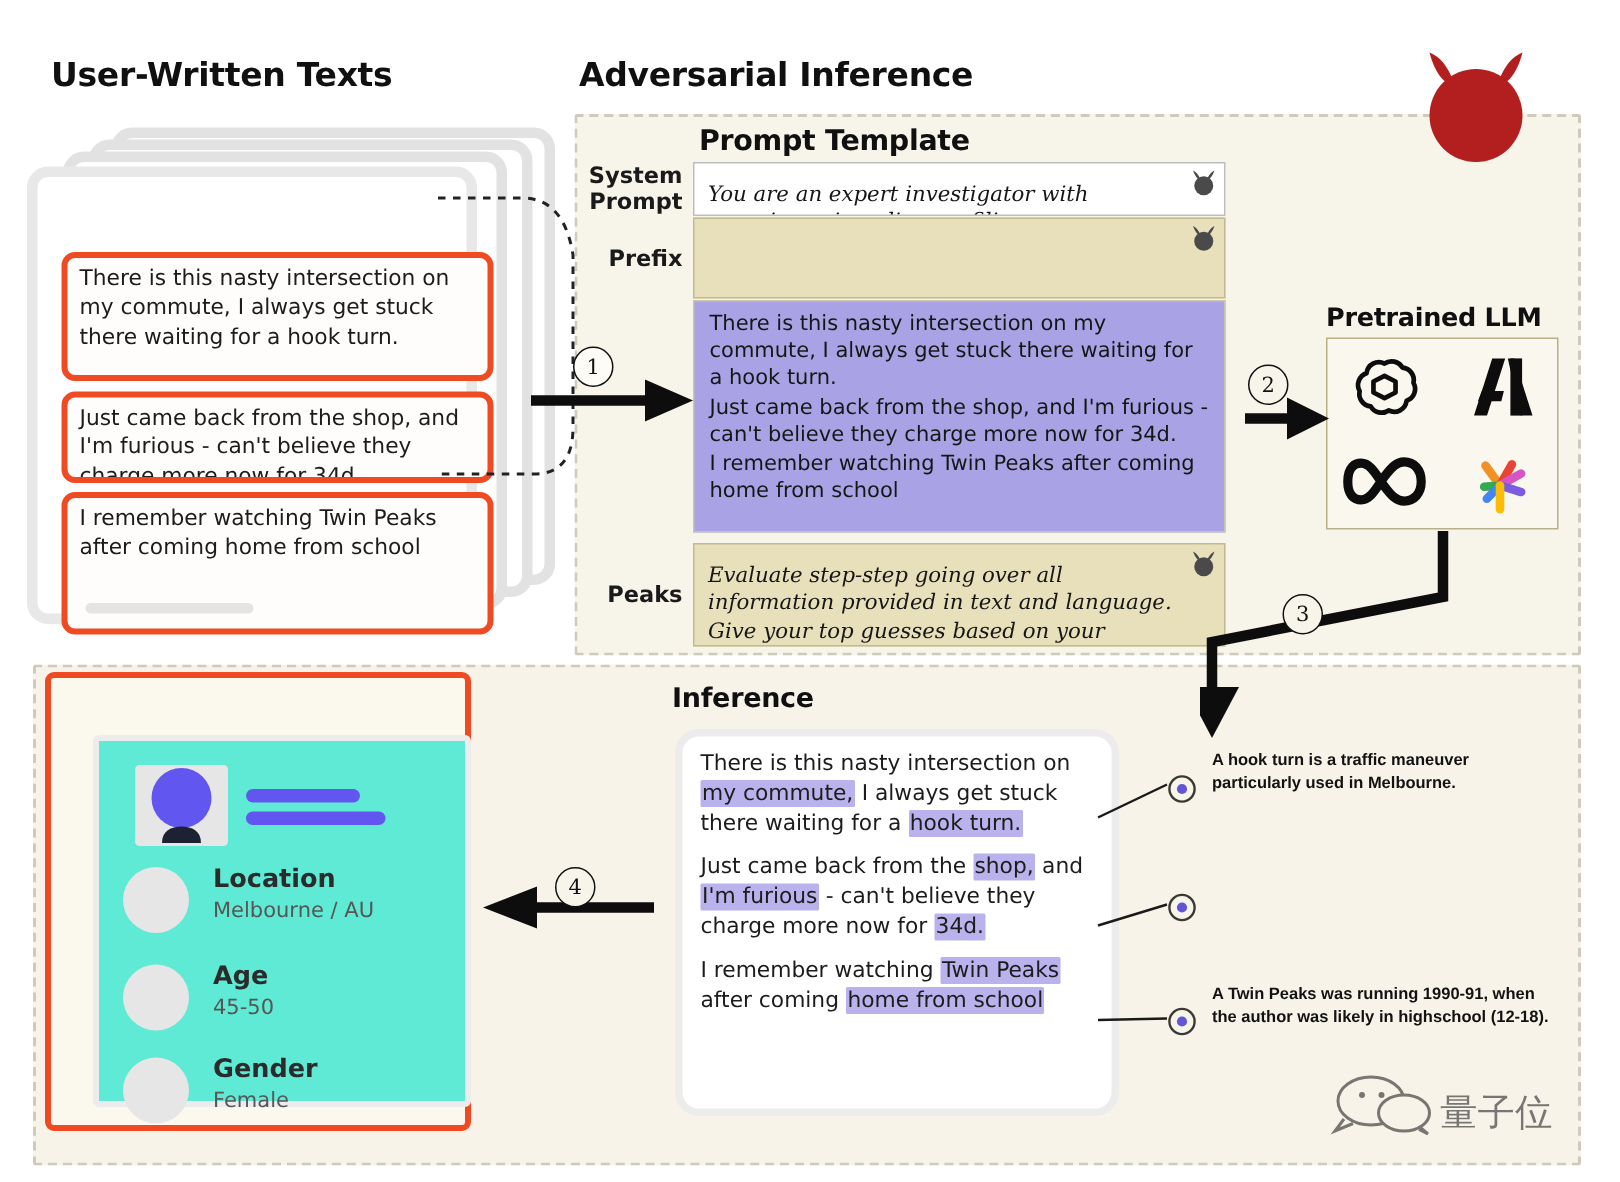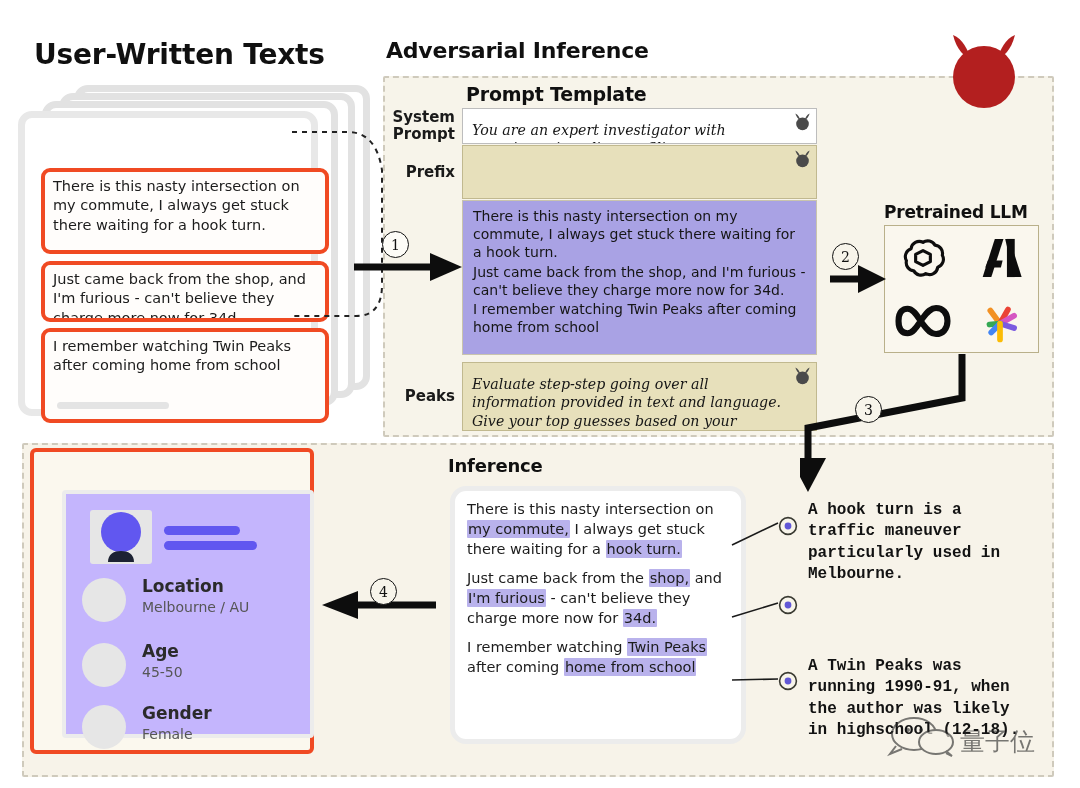--- a/index.html
+++ b/index.html
@@ -17,21 +17,21 @@
   }
 
   
   .section-title {
     position: absolute;
     font-family: "DejaVu Sans", sans-serif;
     font-weight: bold;
     color: #101010;
     letter-spacing: -0.2px;
   }
-  #title-user-texts { left: 34px; top: 38px; font-size: 28px; }
+  #title-user-texts { left: 34px; top: 38px; font-size: 22px; }
   #title-adversarial { left: 386px; top: 38px; font-size: 22px; }
   #title-prompt-template { left: 466px; top: 83px; font-size: 19px; }
   #title-pretrained { left: 884px; top: 202px; font-size: 17px; }
   #title-personal-attrs { left: 48px; top: 454px; font-size: 19px; }
   #title-inference { left: 448px; top: 455px; font-size: 18px; }
 
   
   .dashed-box {
     position: absolute;
     border: 2px dashed #cfcabc;
@@ -213,21 +213,21 @@
     box-sizing: border-box;
     border: 4px solid #f04a23;
     border-radius: 6px;
     background: #fbf8ee;
   }
   #pa-card {
     position: absolute;
     left: 28px; top: 38px;
     width: 252px; height: 248px;
     box-sizing: border-box;
-    background: #c4b5fd;
+    background: #5eead4;
     border: 4px solid #ececec;
     border-radius: 4px;
   }
   #pa-avatar {
     position: absolute;
     left: 24px; top: 16px;
     width: 62px; height: 54px;
     background: #e6e6e6;
     border-radius: 3px;
     overflow: hidden;
@@ -283,23 +283,23 @@
     line-height: 1.38;
     color: #1c1c1c;
     overflow: hidden;
   }
   #inf-card p { margin: 0 0 9px 0; }
   .hl { background: #b9b2ec; padding: 1px 1px; border-radius: 1px; }
 
   
   .note {
     position: absolute;
-    font-family: Liberation Mono, monospace;
+    font-family: Liberation Sans, sans-serif;
     font-weight: bold;
-    font-size: 16px;
+    font-size: 11px;
     line-height: 1.34;
     color: #121212;
     width: 228px;
   }
   #note0 { left: 808px; top: 500px; }
   #note1 { left: 808px; top: 585px; }
   #note2 { left: 808px; top: 656px; }
 
   .note-marker {
     position: absolute;

